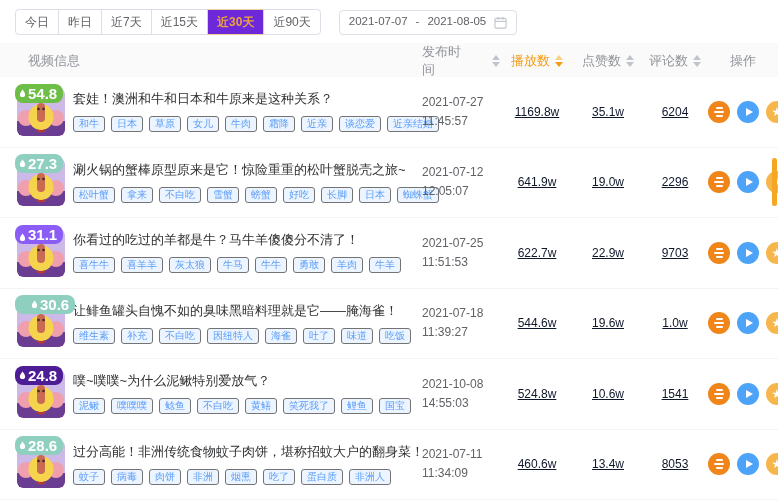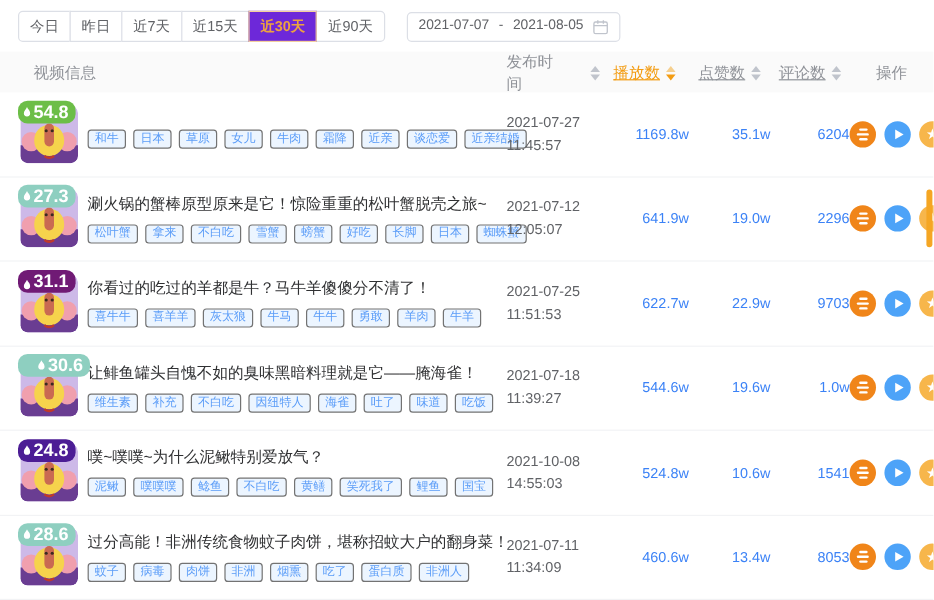--- a/index.html
+++ b/index.html
@@ -25,21 +25,21 @@
   
   .thead, .tr {
     display:grid;
     grid-template-columns:412px 88px 74px 68px 66px 1fr;
     align-items:center;
   }
   .thead { background:#fafafa; height:34px; font-size:13px; color:#909399; }
   .th { display:flex; align-items:center; gap:5px; }
   .th-info { padding-left:28px; }
   .th-date { padding-left:10px;gap:24px; }
-  .th-num { justify-content:center;text-decoration:underline; }
+  .th-num { justify-content:center; }
   .th-play { color:#f39c12; }
   .th-actions { justify-content:center; }
   .caret { display:inline-flex; flex-direction:column; gap:2px; }
   .caret i { width:0; height:0; border-left:4px solid transparent; border-right:4px solid transparent; }
   .caret .up { border-bottom:5px solid #c0c4cc; }
   .caret .down { border-top:5px solid #c0c4cc; }
   .caret.desc-active .down { border-top-color:#f39c12; }
   .caret.desc-active .up { border-bottom-color:#f5cf8e; }
   .tr { height:70.5px; border-bottom:1px solid #f2f3f5; }
   
@@ -53,21 +53,21 @@
   }
   .info-col { min-width:0; }
   .title { font-size:13px; color:#303133; line-height:1.2; white-space:nowrap; cursor:pointer; }
   .tags { margin-top:9px; display:flex; gap:6px; }
   .tag {
     font-size:10px; color:#5a9cf8; background:#ecf5ff; border:1px solid #737373;
     border-radius:3px; padding:2px 5px; line-height:1; white-space:nowrap; cursor:pointer;
   }
   
   .td-date { font-size:12px; color:#606266; line-height:1.6; padding-left:10px; }
-  .td-num { font-size:12px; color:#3b82f6; text-align:right; }
+  .td-num { font-size:12px; color:#0f172a; text-align:center;text-decoration:underline; }
   
   .td-actions { display:flex; justify-content:center; gap:7px; }
   .act {
     width:22px; height:22px; border-radius:50%; border:none; padding:0; cursor:pointer;
     display:flex; align-items:center; justify-content:center; color:#fff;
   }
   .act-data { background:#f08519; flex-direction:column; gap:2px; }
   .act-data .bar { display:block; width:10px; height:2px; background:#fff; border-radius:1px; }
   .act-data .bar.short { width:7px; }
   .act-play { background:#4da3f8; }
@@ -154,20 +154,21 @@
           <path d="M20 42 q4 3 8 0" stroke="#c0392b" stroke-width="2" fill="none"></path>
         </svg>
         <span class="score-badge" style="background: rgb(108, 190, 71);">
           <svg width="7" height="9" viewBox="0 0 8 10">
             <path d="M4 0C4.6 2 7 3.2 7 6a3 3 0 0 1-6 0C1 3.6 3.4 2.2 4 0z" fill="#fff"></path>
           </svg>
           <span class="score-val">54.8</span>
         </span>
       </div>
       <div class="info-col">
+        <div class="title">套娃！澳洲和牛和日本和牛原来是这种关系？</div>
         <div class="tags">
               <span class="tag">和牛</span>
               <span class="tag">日本</span>
               <span class="tag">草原</span>
               <span class="tag">女儿</span>
               <span class="tag">牛肉</span>
               <span class="tag">霜降</span>
               <span class="tag">近亲</span>
               <span class="tag">谈恋爱</span>
               <span class="tag">近亲结婚</span>
@@ -261,21 +262,21 @@
           <rect width="48" height="48" rx="6" fill="#cdb9e8"></rect>
           <path d="M0 33 h48 v9 a6 6 0 0 1 -6 6 h-36 a6 6 0 0 1 -6 -6 z" fill="#6a3d92"></path>
           <circle cx="9" cy="30" r="8" fill="#f09fae"></circle>
           <circle cx="39" cy="30" r="8" fill="#f09fae"></circle>
           <ellipse cx="24" cy="29" rx="12.5" ry="13" fill="#f6d34c"></ellipse>
           <rect x="20" y="15" width="8" height="19" rx="4" fill="#c96a52"></rect>
           <circle cx="21.5" cy="21" r="1.3" fill="#3a2a20"></circle>
           <circle cx="26.5" cy="21" r="1.3" fill="#3a2a20"></circle>
           <path d="M20 42 q4 3 8 0" stroke="#c0392b" stroke-width="2" fill="none"></path>
         </svg>
-        <span class="score-badge" style="background: #701a75; align-items: flex-end;">
+        <span class="score-badge" style="background: #8b5cf6; align-items: flex-end;">
           <svg width="7" height="9" viewBox="0 0 8 10">
             <path d="M4 0C4.6 2 7 3.2 7 6a3 3 0 0 1-6 0C1 3.6 3.4 2.2 4 0z" fill="#fff"></path>
           </svg>
           <span class="score-val">31.1</span>
         </span>
       </div>
       <div class="info-col">
         <div class="title">你看过的吃过的羊都是牛？马牛羊傻傻分不清了！</div>
         <div class="tags">
               <span class="tag">喜牛牛</span>

